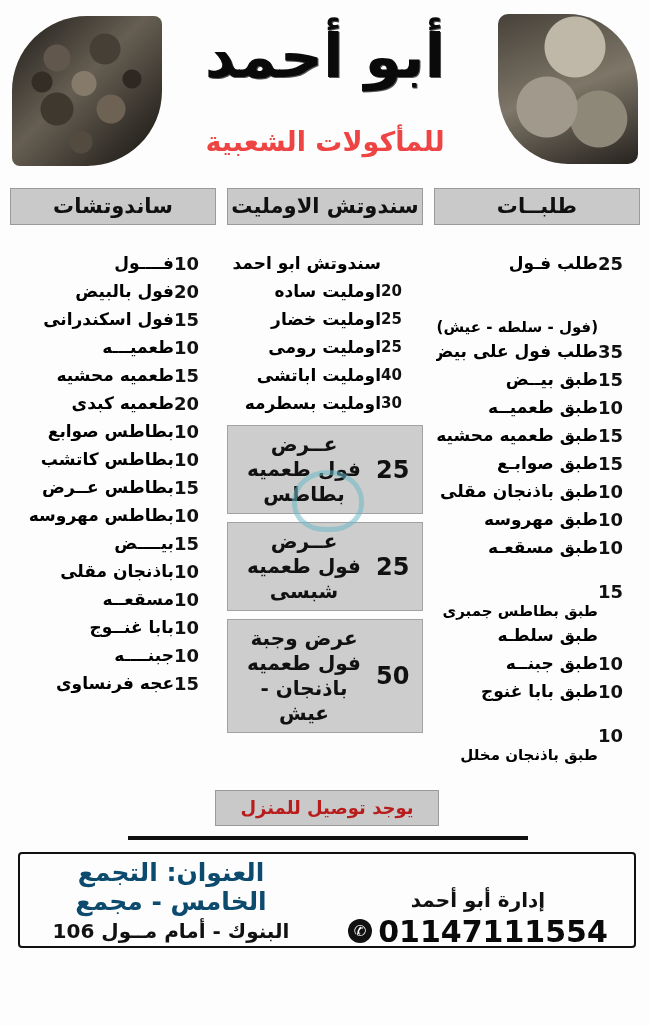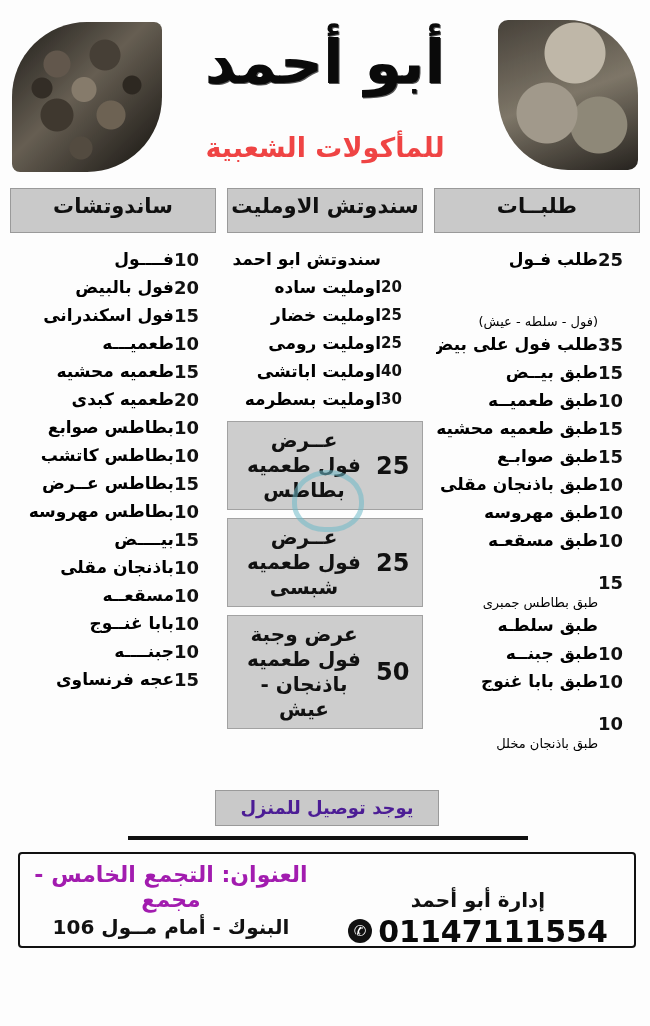--- a/index.html
+++ b/index.html
@@ -20,21 +20,21 @@
     position: absolute;
     left: 0; top: 0;
     width: 650px;
     height: 1026px;
     background: #fdfdfd;
   }
 
   
   .header {
     position: absolute;
-    left: 8px; top: 20px;
+    left: 8px; top: 14px;
     width: 634px;
     height: 165px;
     text-decoration: underline;
   }
   .hdr-photo-left {
     position: absolute;
     left: 4px; top: 2px;
     width: 150px; height: 150px;
     border-radius: 50% 8px 50% 8px;
     background:
@@ -98,23 +98,23 @@
   .col-mid { width: 196px; }
   .col-left { width: 206px; }
 
   .col-head {
     background: #c9c9c9;
     border: 1px solid #9a9a9a;
     text-align: center;
     font-weight: bold;
     font-size: 21px;
     letter-spacing: 2px;
-    padding: 5px 0 14px;
+    padding: 5px 0 6px;
     color: #101010;
-    margin-bottom: 12px;
+    margin-bottom: 24px;
   }
 
   .rows { display: block; }
 
   .row {
     display: flex;
     flex-direction: row;
     align-items: center;
     justify-content: space-between;
     padding: 1px 2px;
@@ -123,21 +123,21 @@
   .row .name {
     flex: 1 1 auto;
     text-align: right;
     font-weight: bold;
     font-size: 17px;
     color: #000000;
     white-space: nowrap;
     overflow: hidden;
   }
   .row .name.sp { letter-spacing: 3px; }
-  .row .name.small { font-size: 13px; font-weight: normal; margin-top: 40px; }
+  .row .name.small { font-size: 15px; font-weight: bold; margin-top: 40px; }
   .row .price {
     flex: 0 0 auto;
     width: 34px;
     text-align: left;
     font-weight: bold;
     font-size: 18px;
     color: #111;
     padding-right: 6px;
   }
   .row .price.small { font-size: 15px; }
@@ -174,21 +174,21 @@
   .delivery {
     position: absolute;
     left: 215px; top: 790px;
     width: 222px;
     background: #c9c9c9;
     border: 1px solid #9a9a9a;
     text-align: center;
     font-weight: bold;
     font-size: 18px;
     padding: 6px 0 7px;
-    color: #4c1d95;
+    color: #b91c1c;
   }
   .divider {
     position: absolute;
     left: 128px; top: 836px;
     width: 400px;
     height: 4px;
     background: #111;
   }
 
   
@@ -246,22 +246,22 @@
     letter-spacing: 0px;
     color: #0a0a0a;
   }
   .foot-left {
     flex: 1 1 auto;
     text-align: center;
     padding: 2px 8px;
   }
   .foot-left .addr1 {
     font-weight: bold;
-    font-size: 22px;
-    color: #a21caf;
+    font-size: 25px;
+    color: #0c4a6e;
   }
   .foot-left .addr2 {
     font-weight: bold;
     font-size: 20px;
     color: #111;
     margin-top: 3px;
   }
 
   
   .watermark {

